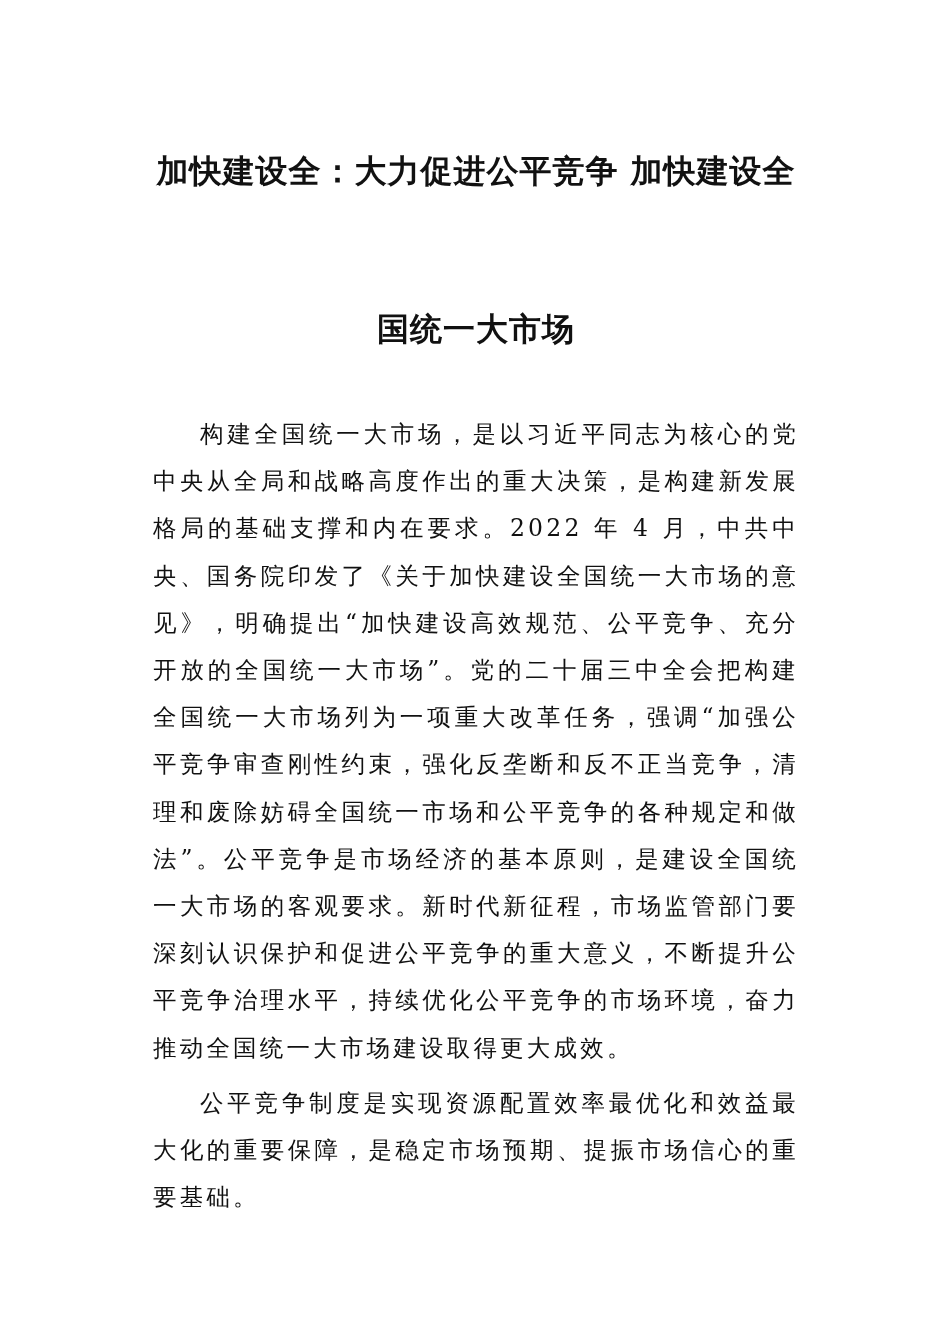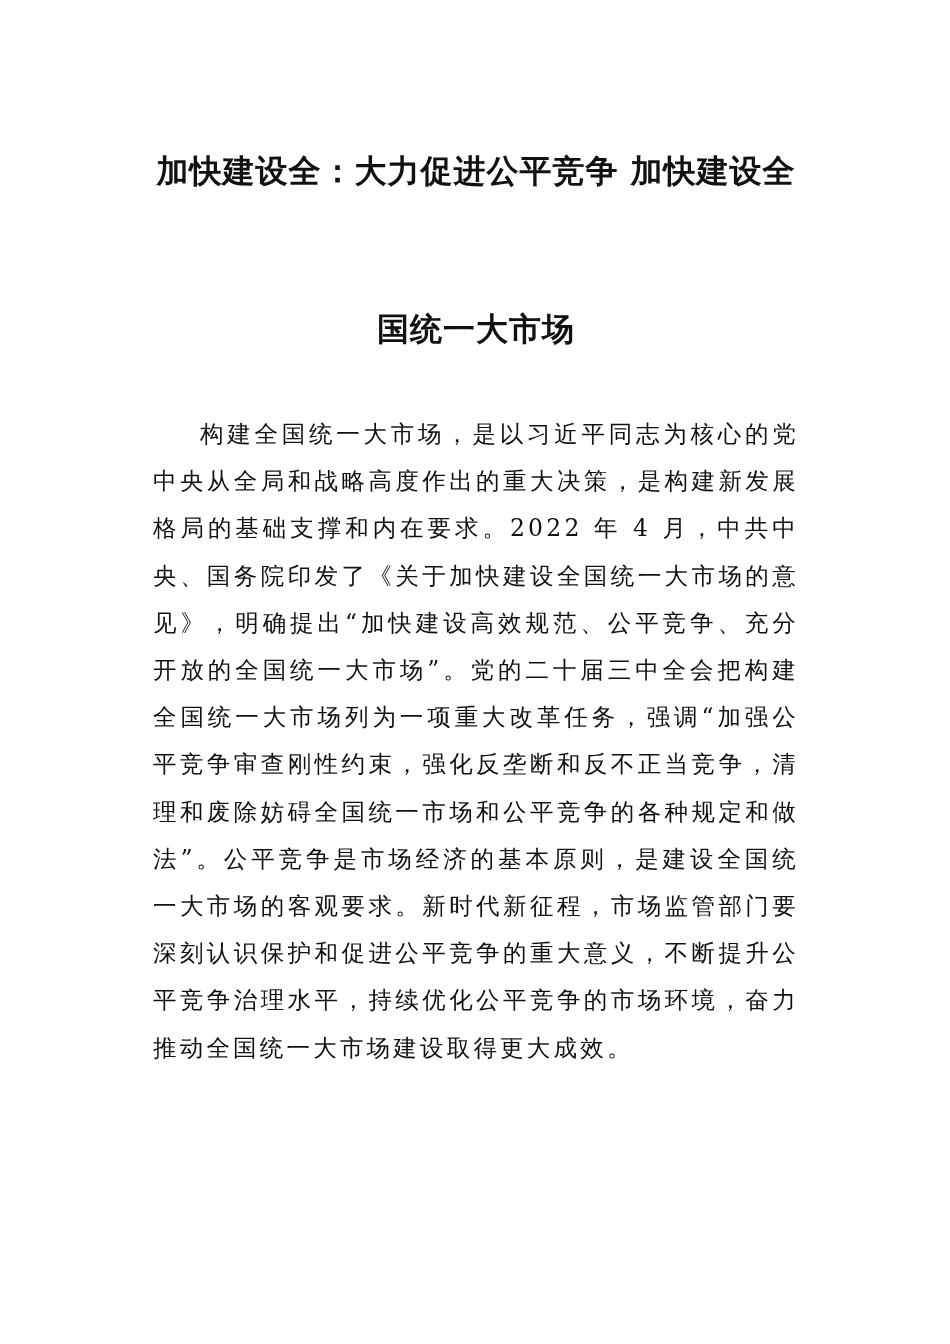--- a/index.html
+++ b/index.html
@@ -52,14 +52,15 @@
   </style>
 </head>
 <body>
 
 <div class="page">
   <h1 class="title l1">加快建设全：大力促进公平竞争 加快建设全</h1>
   <h1 class="title l2">国统一大市场</h1>
 
   <div class="body">
     <p>构建全国统一大市场，是以习近平同志为核心的党中央从全局和战略高度作出的重大决策，是构建新发展格局的基础支撑和内在要求。2022 年 4 月，中共中央、国务院印发了《关于加快建设全国统一大市场的意见》，明确提出“加快建设高效规范、公平竞争、充分开放的全国统一大市场”。党的二十届三中全会把构建全国统一大市场列为一项重大改革任务，强调“加强公平竞争审查刚性约束，强化反垄断和反不正当竞争，清理和废除妨碍全国统一市场和公平竞争的各种规定和做法”。公平竞争是市场经济的基本原则，是建设全国统一大市场的客观要求。新时代新征程，市场监管部门要深刻认识保护和促进公平竞争的重大意义，不断提升公平竞争治理水平，持续优化公平竞争的市场环境，奋力推动全国统一大市场建设取得更大成效。</p>
+    <p>公平竞争制度是实现资源配置效率最优化和效益最大化的重要保障，是稳定市场预期、提振市场信心的重要基础。</p>
   </div>
 </div>
 
 </body></html>

